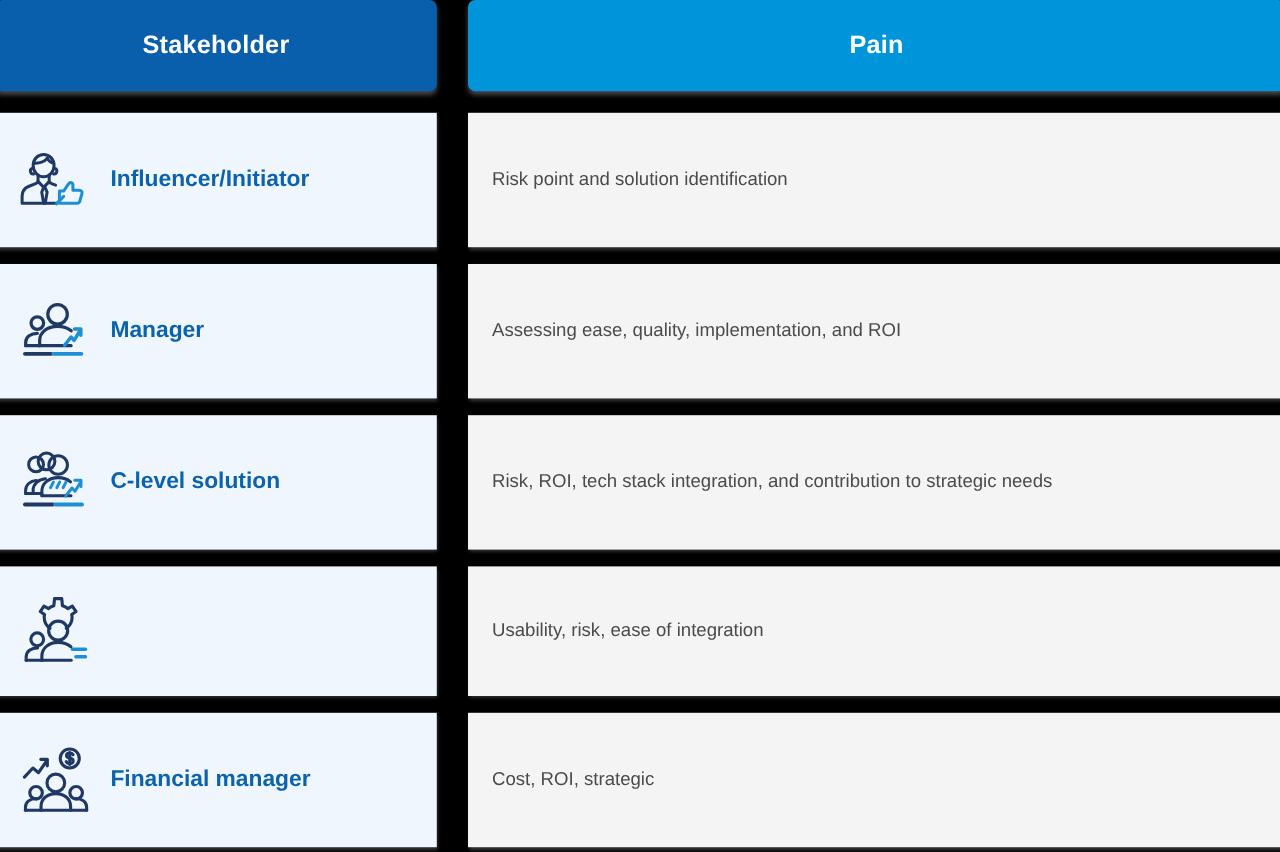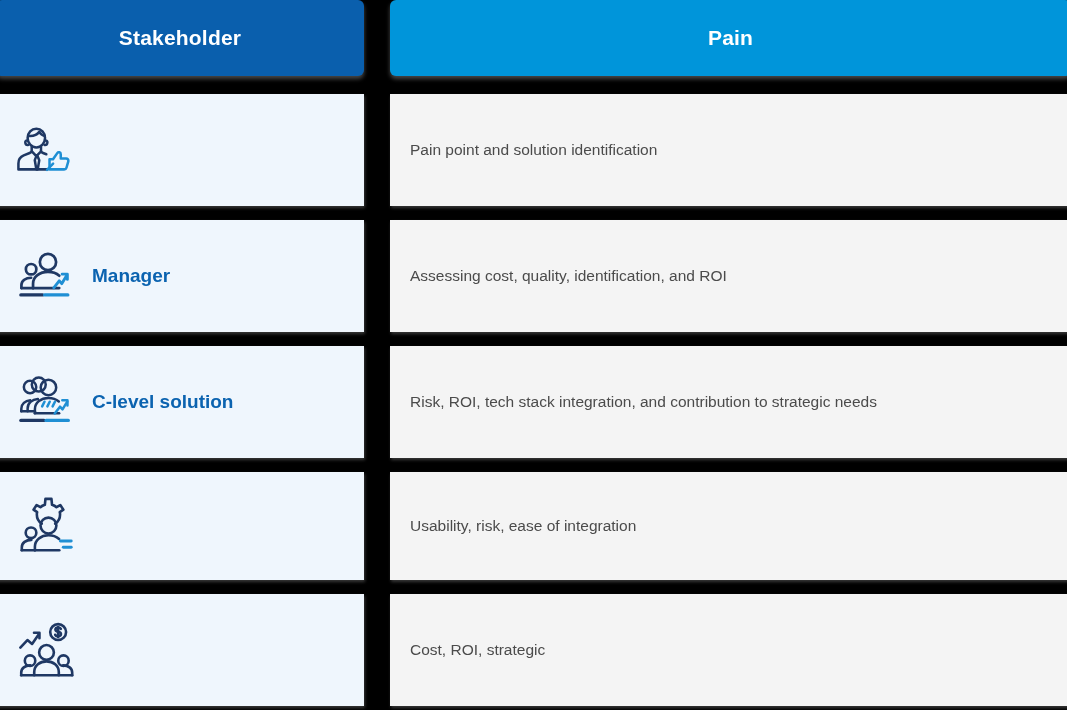--- a/index.html
+++ b/index.html
@@ -141,23 +141,24 @@
           <path d="M16.2 28.8v3.6c0 1.3-.8 2.2-2.1 2.7L8 37.6C4.6 39 2.5 42.2 2.5 45.9V52h30"></path>
           <path d="M25.8 28.8v3.6c0 1.3 .8 2.2 2.1 2.7l3.4 1.3"></path>
           <path d="M16.6 33.6 21 38.3l4.6-4.7"></path>
           <path d="M21 38.3l-1.6 4.2 1.6 9.5h1.4l1.6-9.5-1.8-4.2"></path>
           <g stroke="#1f8fd4">
             <path d="M34.6 52V41.5h3.6l4.4-6.3c1.1-1.6 3.6-1 3.6 1.1v4.5h5.6c1.5 0 2.6 1.4 2.2 2.9l-1.9 6.6c-.3 1-1.2 1.7-2.3 1.7H34.6z"></path>
             <path d="M32 52.5l6.3-6.4"></path>
           </g>
         </svg>
       </span>
-    </div>
-    <div class="cell cell-need">
-      <span class="need-text">Pain point and solution identification</span>
+      <span class="stakeholder-label">Influencer/Initiator</span>
+    </div>
+    <div class="cell cell-need">
+      <span class="need-text">Risk point and solution identification</span>
     </div>
   </div>
 
   <div class="row row-h-112">
     <div class="cell cell-stakeholder">
       <span class="icon-wrap">
         <svg width="62" height="62" viewBox="0 0 64 64" fill="none" stroke="#1f3864" stroke-width="2.8" stroke-linecap="round" stroke-linejoin="round">
           <circle cx="33" cy="17.5" r="8.4"></circle>
           <path d="M17.6 44.5V40c0-7.4 6.9-12.2 15.4-12.2 4.6 0 8.8 1.4 11.7 3.9"></path>
           <path d="M17.6 44.5h27"></path>
@@ -168,21 +169,21 @@
             <path d="M39 44.2l5.6-7.2 2.6 2.9 5.1-8.3"></path>
             <path d="M47.6 30.1h5.4v5.4"></path>
           </g>
           <path d="M5 51.5h22.5" stroke="#1f3864" stroke-width="3.4"></path>
           <path d="M29.5 51.5h24" stroke="#1f8fd4" stroke-width="3.4"></path>
         </svg>
       </span>
       <span class="stakeholder-label">Manager</span>
     </div>
     <div class="cell cell-need">
-      <span class="need-text">Assessing cost, quality, identification, and ROI</span>
+      <span class="need-text">Assessing ease, quality, implementation, and ROI</span>
     </div>
   </div>
 
   <div class="row row-h-112">
     <div class="cell cell-stakeholder">
       <span class="icon-wrap">
         <svg width="62" height="62" viewBox="0 0 64 64" fill="none" stroke="#1f3864" stroke-width="2.6" stroke-linecap="round" stroke-linejoin="round">
           <circle cx="33.5" cy="17" r="8"></circle>
           <path d="M19.5 43.5v-4c0-7 6.3-11.6 14-11.6 4.2 0 8 1.3 10.7 3.6"></path>
           <path d="M19.5 43.5h25"></path>
@@ -242,19 +243,20 @@
           <circle cx="31.5" cy="34.5" r="7.6"></circle>
           <path d="M18.8 58v-3.4c0-6.6 5.8-10.9 12.7-10.9s12.7 4.3 12.7 10.9V58z"></path>
           <circle cx="14.5" cy="43" r="5.4"></circle>
           <path d="M5.4 58v-2.7c0-4.4 4-7.4 9.2-7.4"></path>
           <path d="M5.4 58h13.4"></path>
           <circle cx="49" cy="43" r="5.4"></circle>
           <path d="M58 58v-2.7c0-4.4-4-7.4-9.2-7.4"></path>
           <path d="M44.2 58H58"></path>
         </svg>
       </span>
+      <span class="stakeholder-label">Financial manager</span>
     </div>
     <div class="cell cell-need">
       <span class="need-text">Cost, ROI, strategic</span>
     </div>
   </div>
 
 </div>
 
 </body></html>

